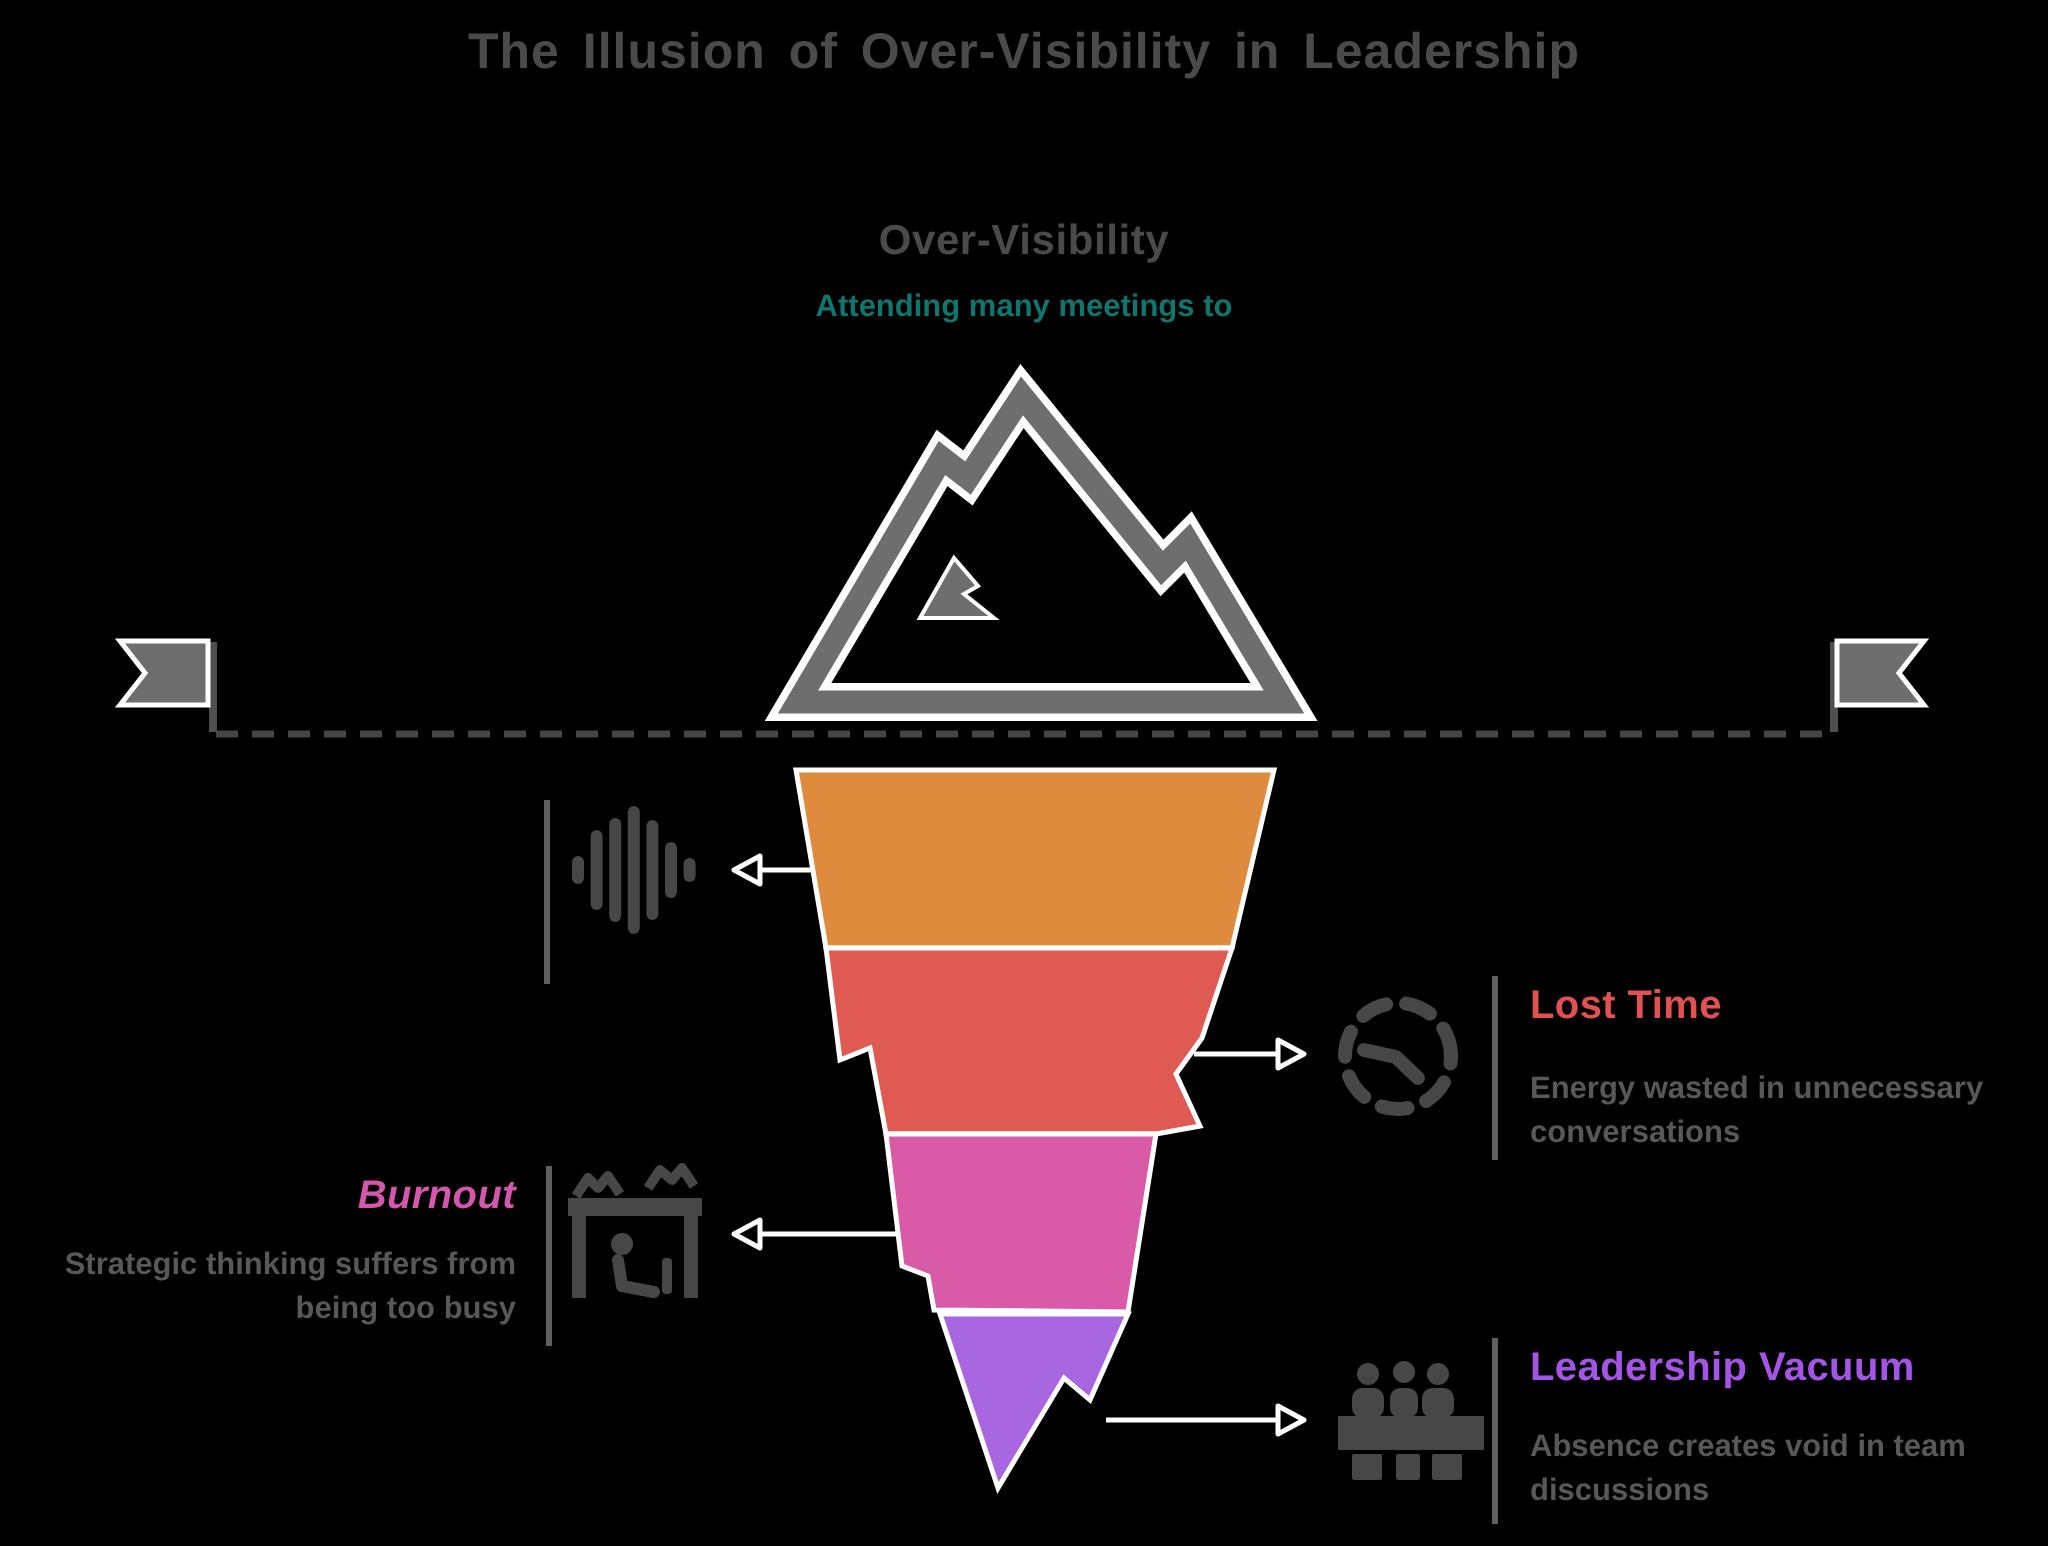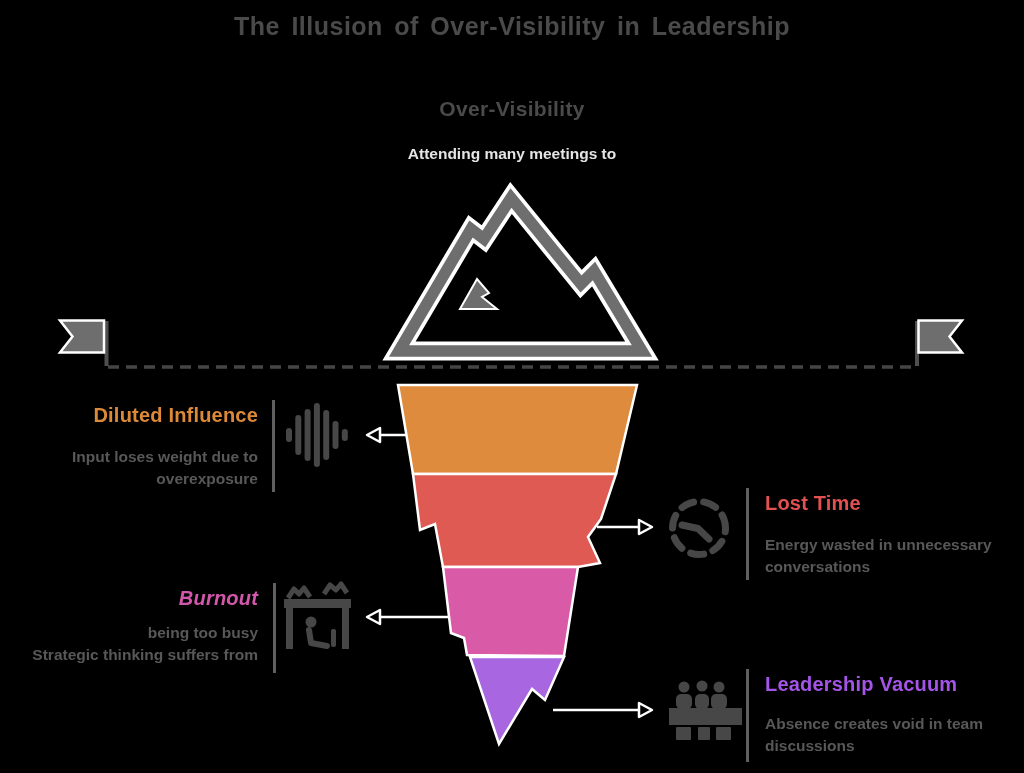--- a/index.html
+++ b/index.html
@@ -1,24 +1,24 @@
 <!DOCTYPE html>
 <html><head>
 <meta charset="utf-8">
 <style>
   html,body{margin:0;padding:0;background:#000;}
   #canvas{position:relative;width:1024px;height:773px;background:#000;overflow:hidden;
           font-family:"Liberation Sans",sans-serif;}
   #gfx{position:absolute;left:0;top:0;}
   .title{position:absolute;left:0;top:12px;width:1024px;text-align:center;
          font-size:25px;font-weight:700;color:#4A4A4A;letter-spacing:.5px;word-spacing:4px;}
-  .surface-heading{position:absolute;left:0;top:97px;width:1024px;text-align:center;
+  .surface-heading{position:absolute;left:0;top:109px;width:1024px;text-align:center;
          font-size:21px;font-weight:700;color:#4A4A4A;letter-spacing:.3px;}
   .surface-desc{position:absolute;left:0;top:143px;width:1024px;text-align:center;
-         font-size:15.5px;color:#e5e5e5;line-height:22px;font-weight:600;}
+         font-size:15.5px;color:#0f766e;line-height:22px;font-weight:600;}
   .block{position:absolute;}
   .block .label{font-size:20px;font-weight:700;line-height:22px;letter-spacing:.2px;}
   .block .desc{font-size:15.5px;color:#585858;line-height:22px;font-weight:600;}
   .b-left{text-align:right;}
   .b-right{text-align:left;}
   #b1{right:766px;top:404px;width:230px;}
   #b1 .desc{margin-top:20px;}
   #b2{left:765px;top:492px;width:270px;}
   #b2 .desc{margin-top:20px;}
   #b3{right:766px;top:587px;width:250px;}
@@ -121,41 +121,34 @@
       <rect x="676" y="694" width="16" height="15" rx="5"></rect>
       <rect x="695" y="694" width="14" height="15" rx="5"></rect>
       <rect x="711" y="694" width="16" height="15" rx="5"></rect>
       <rect x="669" y="708" width="73" height="17"></rect>
       <rect x="676" y="727" width="15" height="13" rx="1"></rect>
       <rect x="698" y="727" width="12" height="13" rx="1"></rect>
       <rect x="716" y="727" width="15" height="13" rx="1"></rect>
     </g>
   </svg>
 
-  <div id="b1" class="block b-left">
-    <div class="label" style="color: rgb(221, 138, 56);">Diluted Influence</div>
-    <div class="desc">
-      <div>Input loses weight due to</div>
-      <div>overexposure</div>
-    </div>
-  </div>
 
   <div id="b2" class="block b-right">
     <div class="label" style="color: rgb(225, 81, 81);">Lost Time</div>
     <div class="desc">
       <div>Energy wasted in unnecessary</div>
       <div>conversations</div>
     </div>
   </div>
 
   <div id="b3" class="block b-left">
     <div class="label" style="color: rgb(211, 88, 172); font-style: italic;">Burnout</div>
     <div class="desc">
+      <div>Strategic thinking suffers from</div>
       <div>being too busy</div>
-      <div>Strategic thinking suffers from</div>
     </div>
   </div>
 
   <div id="b4" class="block b-right">
     <div class="label" style="color: rgb(164, 85, 232);">Leadership Vacuum</div>
     <div class="desc">
       <div>Absence creates void in team</div>
       <div>discussions</div>
     </div>
   </div>

